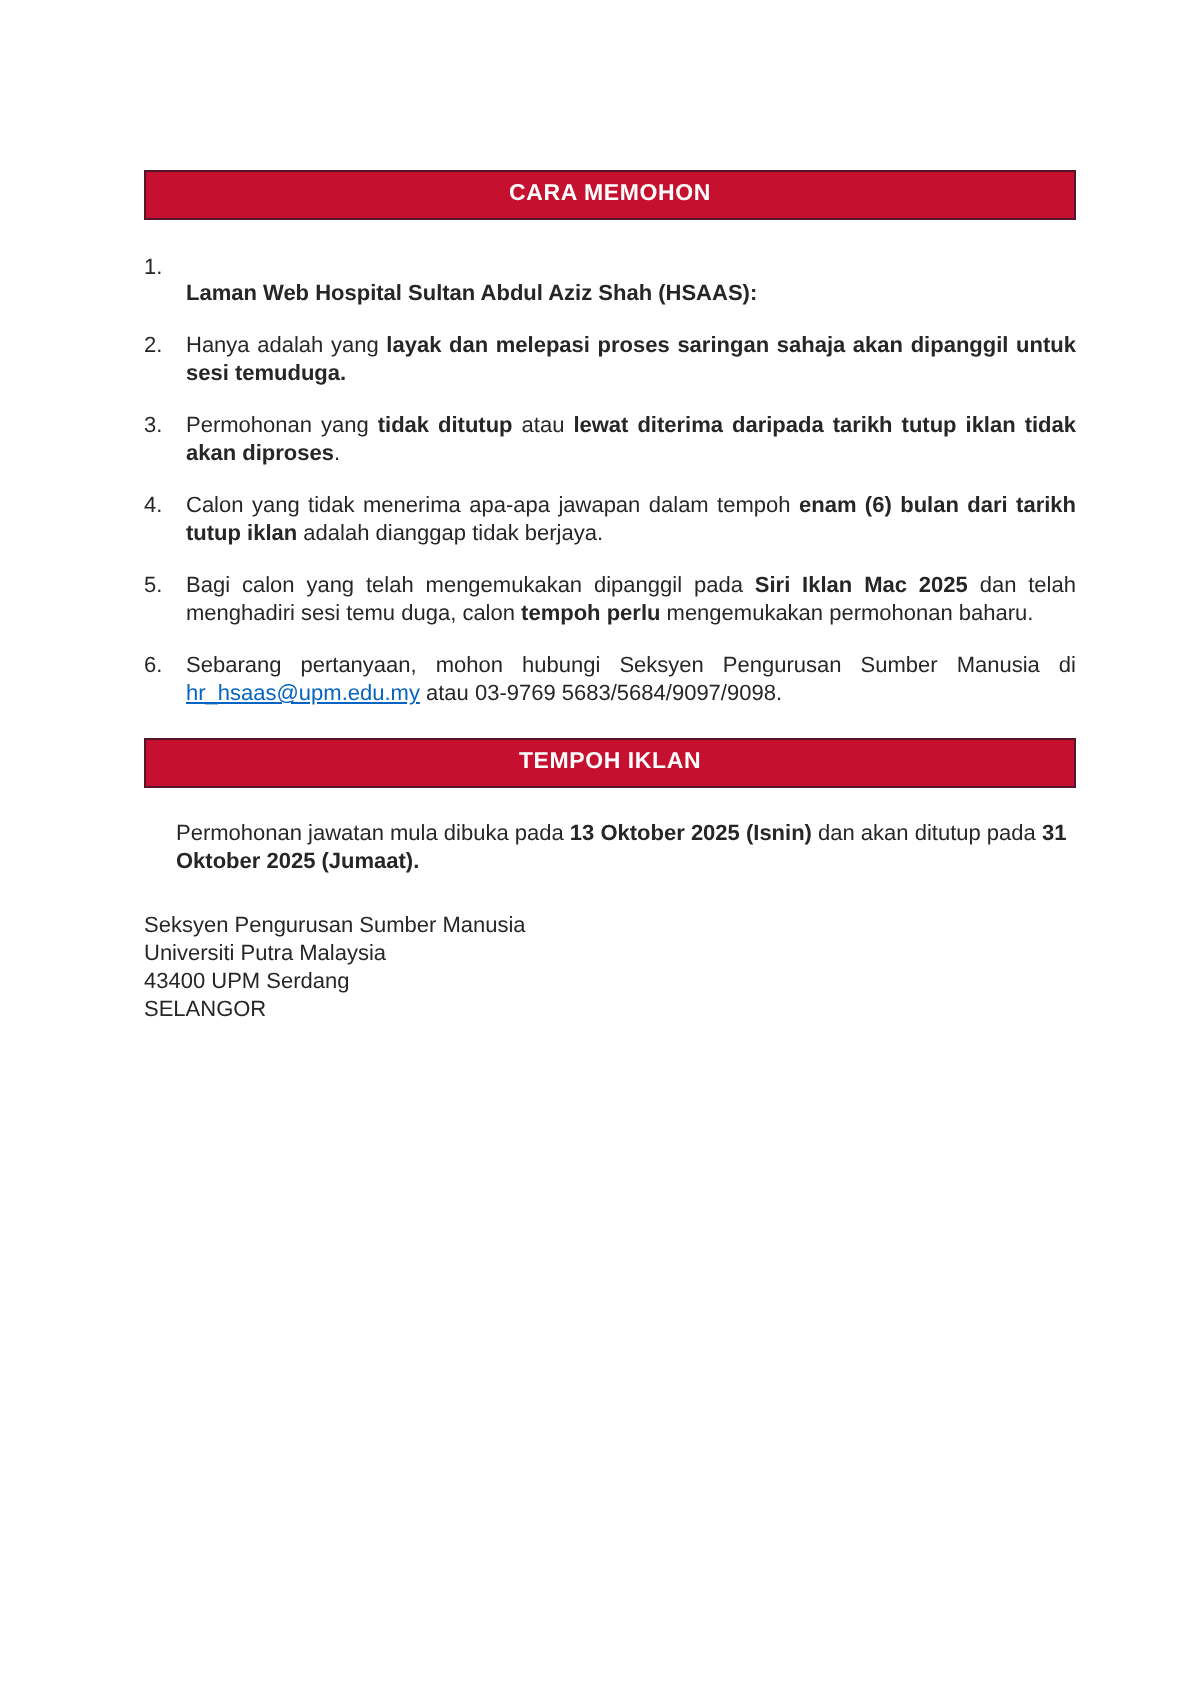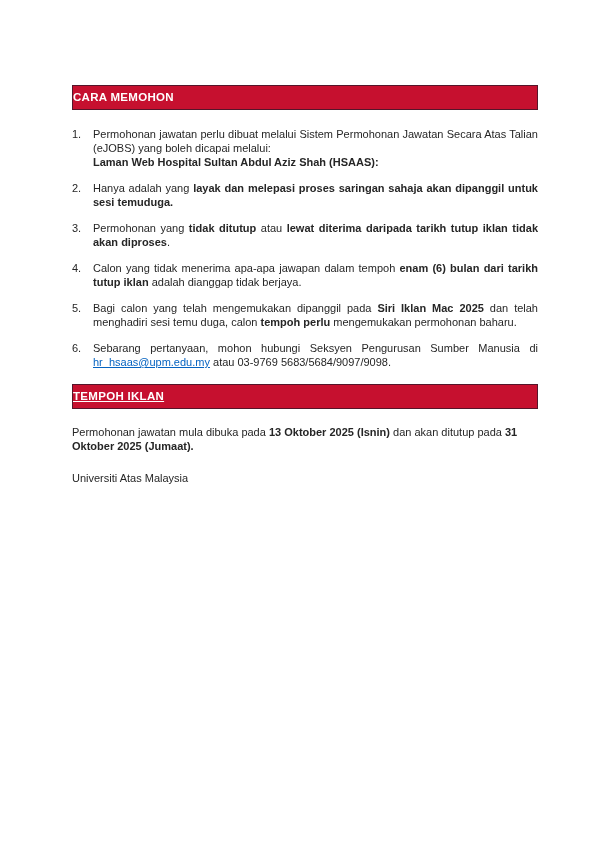--- a/index.html
+++ b/index.html
@@ -29,43 +29,43 @@
     top:85px;
     width:466px;
     color:var(--body-text);
     font-size:11px;
     line-height:14px;
   }
   .banner{
     background:var(--banner-bg);
     border:1px solid var(--banner-border);
     color:var(--banner-text);
-    text-align:left;
+    text-align:center;
     font-weight:700;
     font-size:11.5px;
     line-height:23px;
     height:23px;
     letter-spacing:0.3px;
   }
   .list{display:block;}
   .list-item{
     display:flex;
     margin-top:12px;
     text-align:justify;
   }
   .list-item:first-child{margin-top:17px;}
   .num{
     flex:0 0 21px;
     width:21px;
   }
   .item-body{flex:1;min-width:0;}
   .item-body p{margin:0;}
-  .item-body p.gap{}
-  .banner-tempoh{margin-top:15px;text-decoration:underline;}
-  .para{margin:16px 0 0 0;}
+  .item-body p.gap{margin-top:13px;}
+  .banner-tempoh{margin-top:15px;}
+  .para{margin:16px 0 0 16px;}
   .address{margin-top:18px;}
   .address div{margin:0;}
   .b{font-weight:700;}
   .link{
     color:var(--link-color);
     text-decoration:underline;
     cursor:pointer;
   }
 </style>
 </head>
@@ -75,21 +75,20 @@
   <div class="content">
 
     <div class="banner">
       <span>CARA MEMOHON</span>
     </div>
 
     <div class="list" id="cara-list">
         <div class="list-item">
           <span class="num">1.</span>
           <div class="item-body">
-            <p><span>Permohonan jawatan perlu dibuat melalui Sistem Permohonan Jawatan Secara Atas Talian (eJOBS) yang boleh dicapai melalui:</span></p>
             <p class="gap"><span class="b">Laman Web Hospital Sultan Abdul Aziz Shah (HSAAS):</span></p>
           </div>
         </div>
         <div class="list-item">
           <span class="num">2.</span>
           <div class="item-body">
             <p><span>Hanya adalah yang </span><span class="b">layak dan melepasi proses saringan sahaja akan dipanggil untuk sesi temuduga.</span></p>
           </div>
         </div>
         <div class="list-item">
@@ -118,17 +117,20 @@
         </div>
       </div>
 
     <div class="banner banner-tempoh">
       <span>TEMPOH IKLAN</span>
     </div>
 
     <p class="para" id="tempoh-para"><span>Permohonan jawatan mula dibuka pada </span><span class="b">13 Oktober 2025 (Isnin)</span><span> dan akan ditutup pada </span><span class="b">31 Oktober 2025 (Jumaat).</span></p>
 
     <div class="address" id="address-block">
-        <div>Universiti Atas Malaysia</div>
+        <div>Seksyen Pengurusan Sumber Manusia</div>
+        <div>Universiti Putra Malaysia</div>
+        <div>43400 UPM Serdang</div>
+        <div>SELANGOR</div>
       </div>
 
   </div>
 </div>
 
 </body></html>

